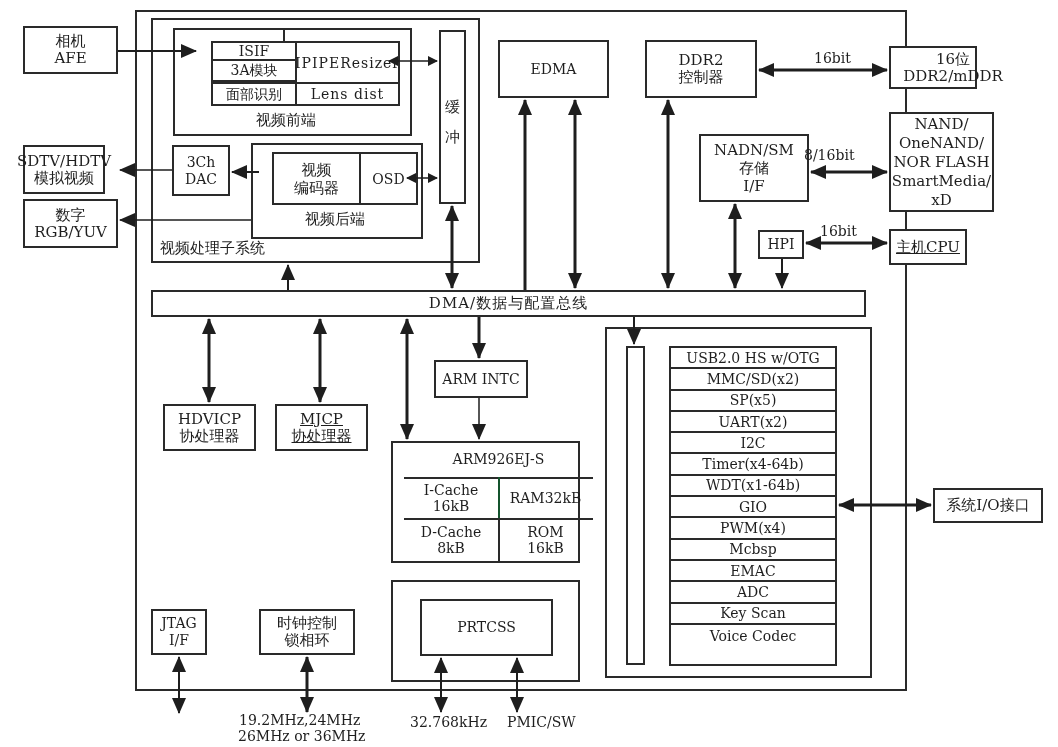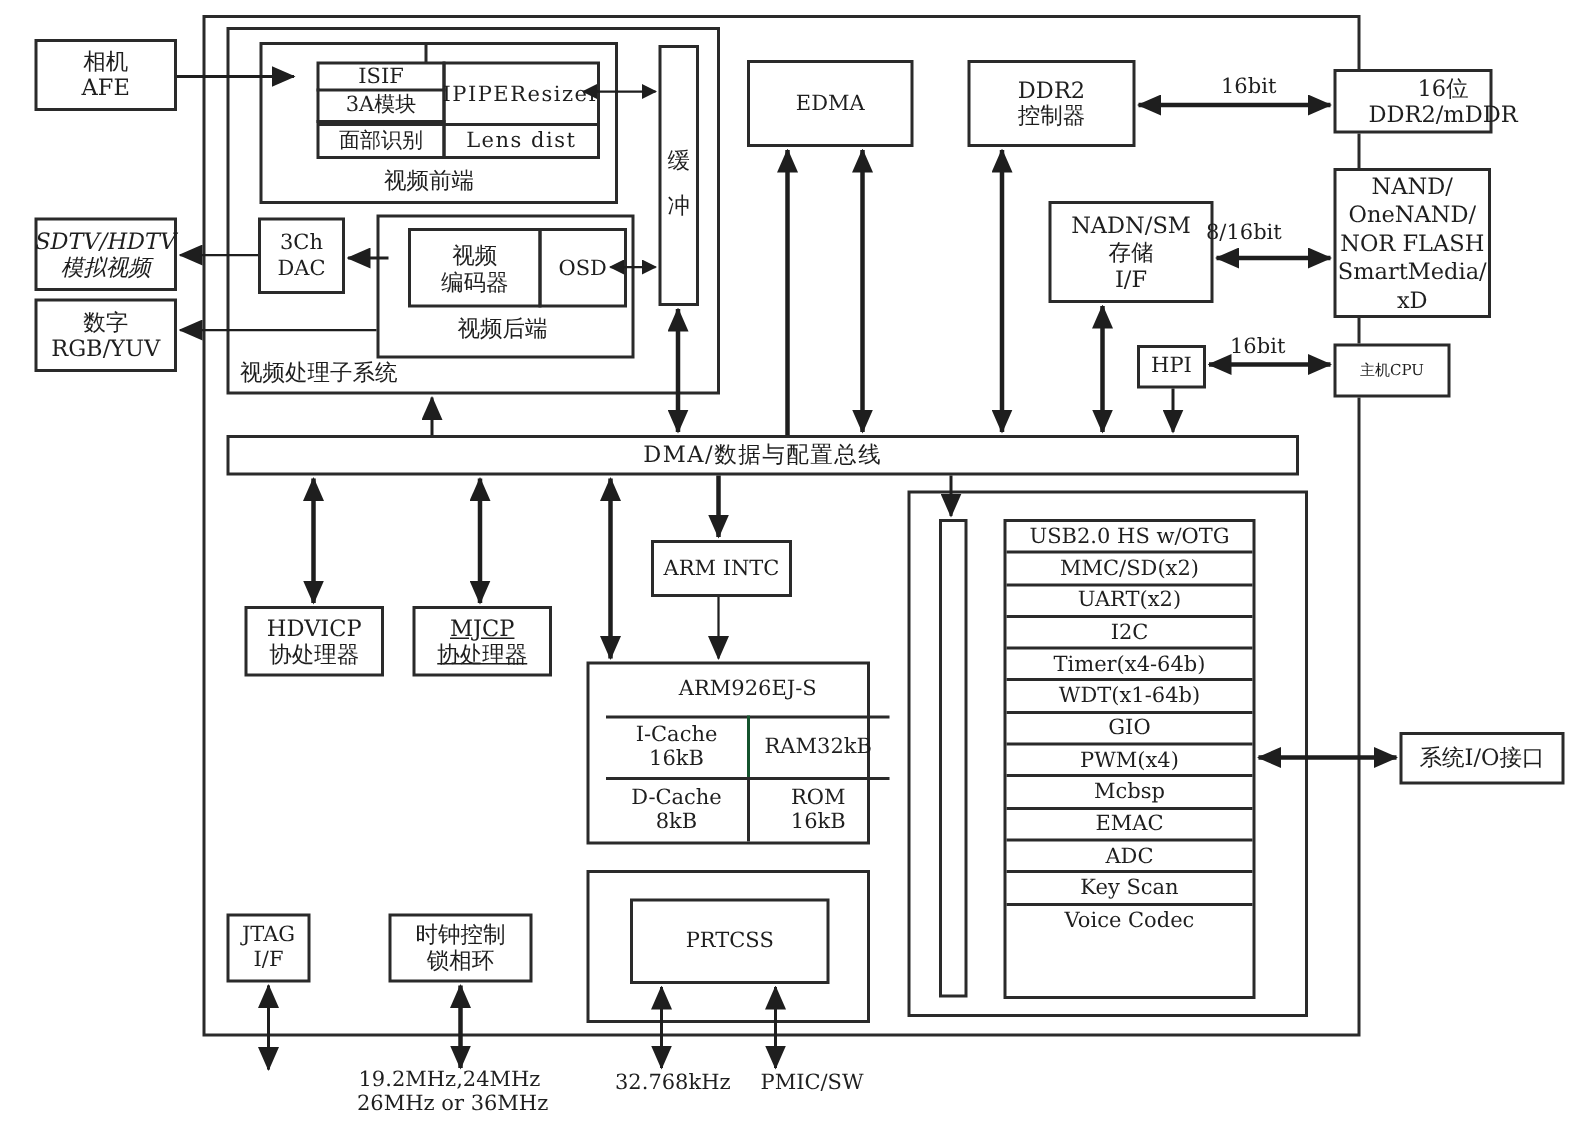--- a/index.html
+++ b/index.html
@@ -64,21 +64,21 @@
 </div>
 <div class="cell" style="left:346px;top:152px;width:59px;height:53px;border:2px solid #2a2a2a;">
     <span>OSD</span>
   </div>
 <div class="lbl" style="left:305px;top:211px;font-size:15px;">视频后端</div>
 
 <div class="box" style="left:23px;top:26px;width:95px;height:48px;font-size:15px;">
   <span>相机</span>
   <span>AFE</span>
 </div>
-<div class="box" style="left:23px;top:145px;width:95px;height:49px;font-size:15px;font-style:italic;">
+<div class="box" style="left:23px;top:145px;width:82px;height:49px;font-size:15px;">
   <span>SDTV/HDTV</span>
   <span>模拟视频</span>
 </div>
 <div class="box" style="left:23px;top:199px;width:95px;height:49px;font-size:15px;">
   <span>数字</span>
   <span>RGB/YUV</span>
 </div>
 
 <div class="box" style="left:498px;top:40px;width:111px;height:58px;">
     <span>EDMA</span>
@@ -91,32 +91,32 @@
 <div class="box" style="left:699px;top:134px;width:110px;height:68px;font-size:15px;line-height:18px;">
   <span>NADN/SM</span>
   <span>存储</span>
   <span>I/F</span>
 </div>
 
 <div class="box" style="left:758px;top:230px;width:46px;height:29px;">
     <span>HPI</span>
   </div>
 
-<div class="box" style="left:889px;top:46px;width:106px;height:43px;font-size:15px;padding-left:40px;">
+<div class="box" style="left:889px;top:46px;width:88px;height:43px;font-size:15px;padding-left:40px;">
   <span>16位</span>
   <span>DDR2/mDDR</span>
 </div>
 <div class="box" style="left:889px;top:112px;width:105px;height:100px;font-size:15px;line-height:19px;">
   <span>NAND/</span>
   <span>OneNAND/</span>
   <span>NOR FLASH</span>
   <span>SmartMedia/</span>
   <span>xD</span>
 </div>
-<div class="box" style="left:889px;top:229px;width:78px;height:36px;font-size:10px;">
+<div class="box" style="left:889px;top:229px;width:78px;height:36px;font-size:15px;text-decoration:underline;">
     <span>主机CPU</span>
   </div>
 
 <div class="box" style="left:151px;top:290px;width:715px;height:27px;font-size:15px;letter-spacing:1px;">
     <span>DMA/数据与配置总线</span>
   </div>
 
 <div class="box" style="left:163px;top:404px;width:93px;height:47px;font-size:15px;">
   <span>HDVICP</span>
   <span>协处理器</span>
@@ -163,20 +163,21 @@
 <div class="frame" style="left:391px;top:580px;width:189px;height:102px;"></div>
 <div class="box" style="left:420px;top:599px;width:133px;height:57px;">
     <span>PRTCSS</span>
   </div>
 
 <div class="frame" style="left:605px;top:327px;width:267px;height:351px;"></div>
 <div class="frame" style="left:626px;top:346px;width:19px;height:319px;"></div>
 <div class="periph" style="top:346px;height:320px;" id="periph">
     <div class="row">USB2.0 HS w/OTG</div>
     <div class="row">MMC/SD(x2)</div>
+    <div class="row">SP(x5)</div>
     <div class="row">UART(x2)</div>
     <div class="row">I2C</div>
     <div class="row">Timer(x4-64b)</div>
     <div class="row">WDT(x1-64b)</div>
     <div class="row">GIO</div>
     <div class="row">PWM(x4)</div>
     <div class="row">Mcbsp</div>
     <div class="row">EMAC</div>
     <div class="row">ADC</div>
     <div class="row">Key Scan</div>

